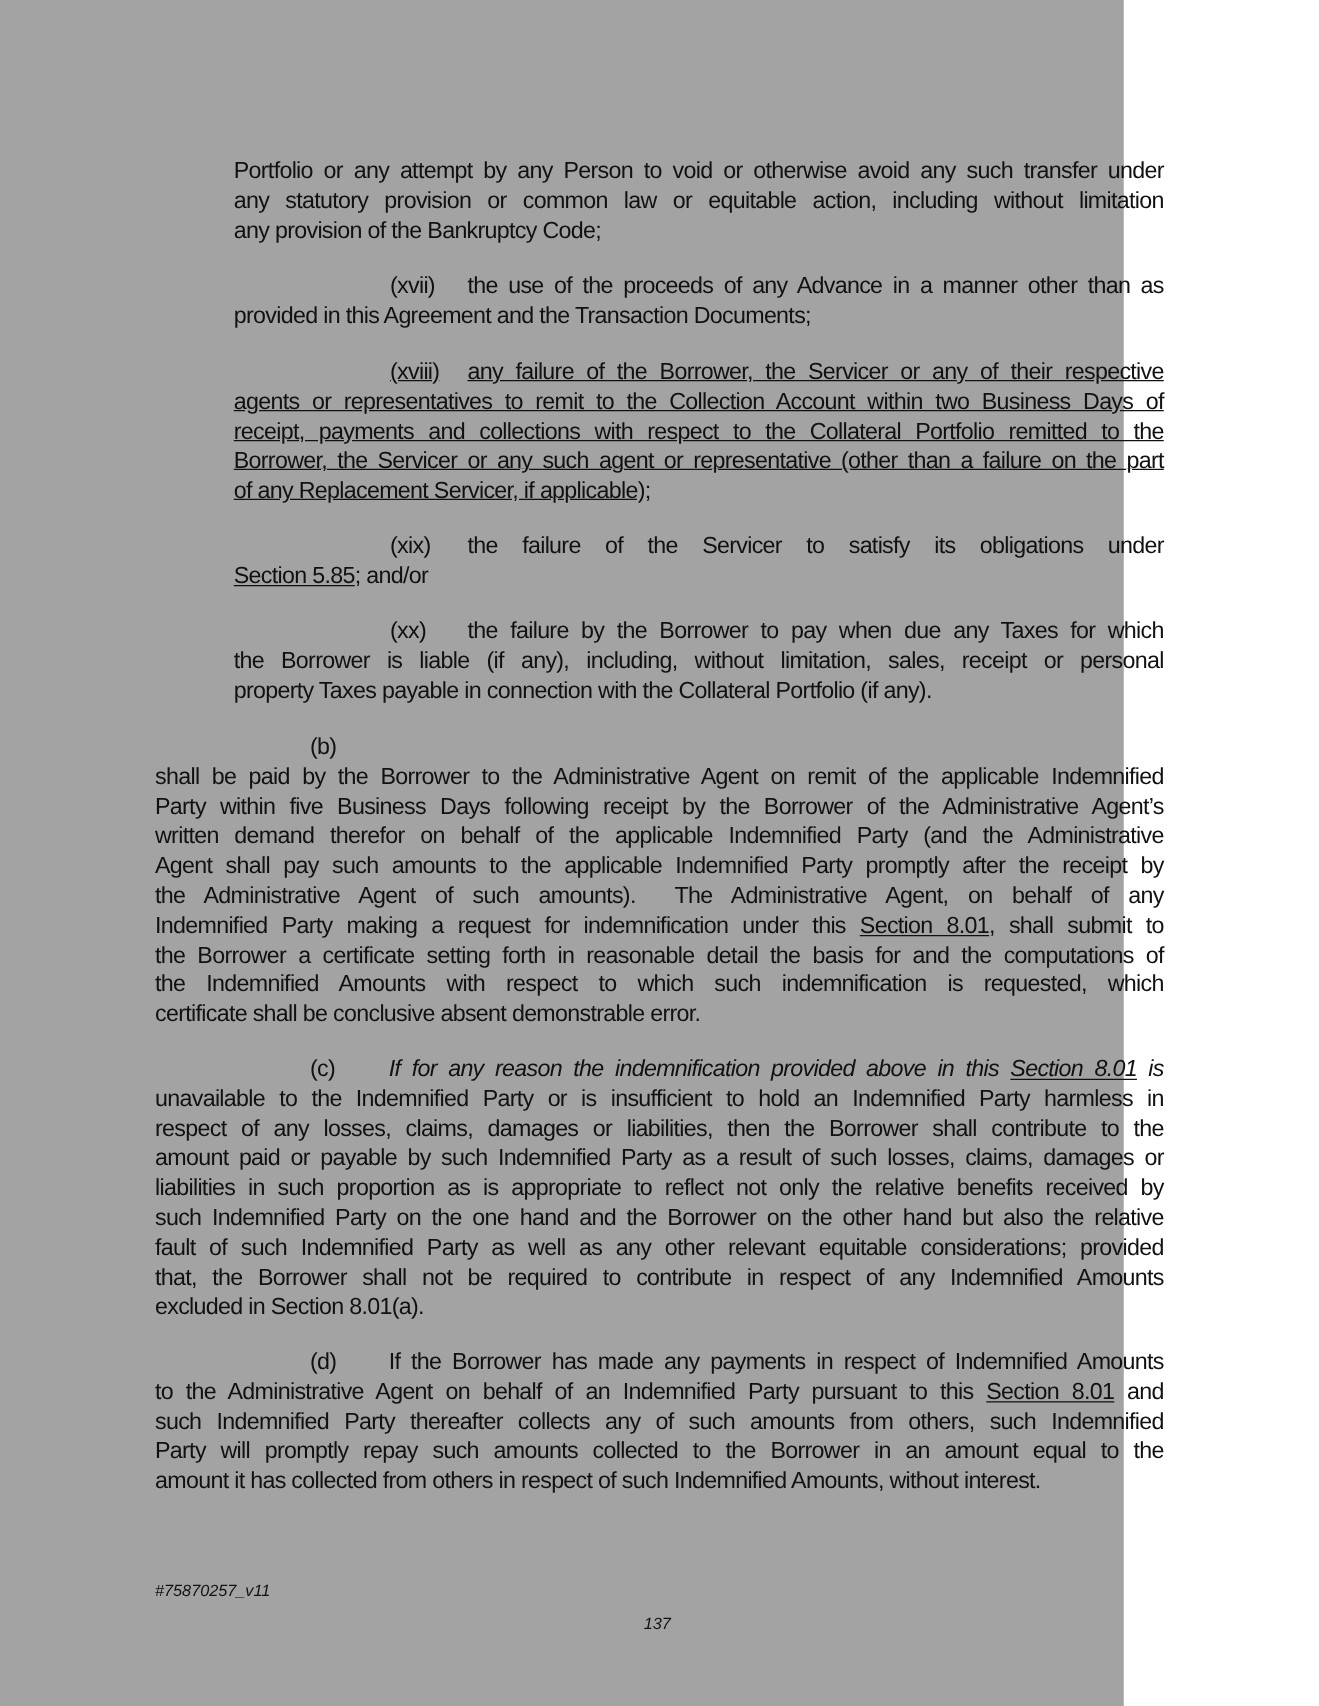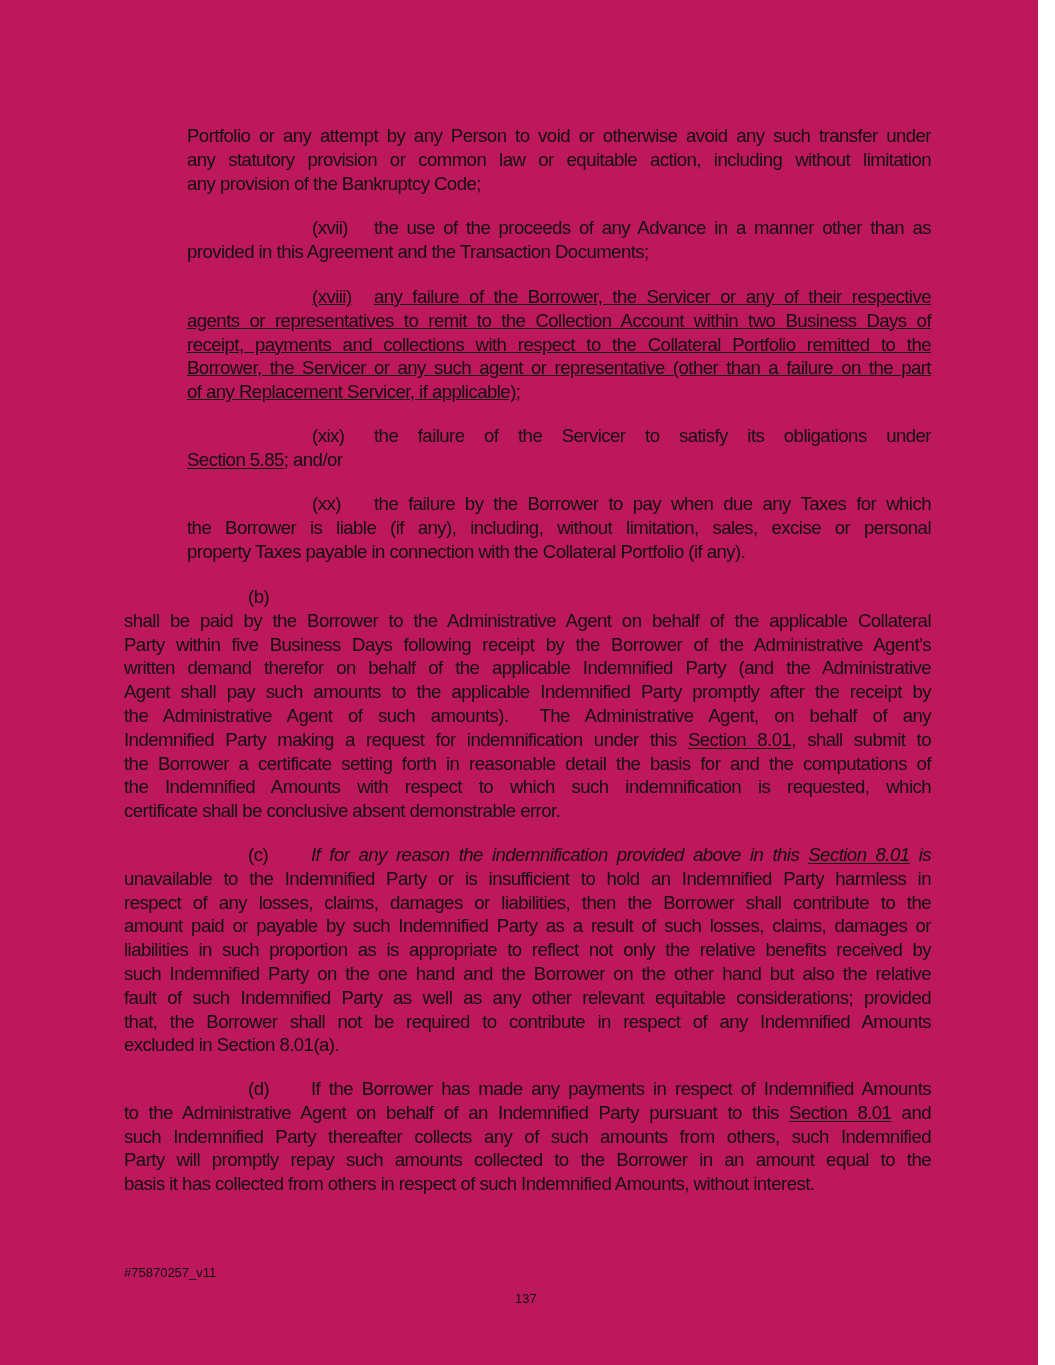--- a/index.html
+++ b/index.html
@@ -1,23 +1,23 @@
 <!DOCTYPE html>
 <html><head>
 <meta charset="utf-8">
 <style>
   html, body { margin: 0; padding: 0; background: #ffffff; }
   body { width: 1055px; height: 1365px; position: relative; overflow: hidden; }
-  .page { position: absolute; left: 0; top: 0; width: 1038px; height: 1365px; background: #be185d; }
+  .page { position: absolute; left: 0; top: 0; width: 899px; height: 1365px; background: #a3a3a3; }
   .para { position: absolute; font-family: "Liberation Sans", sans-serif; font-size: 18.6px; color: #111; letter-spacing: -0.55px; }
   .line { position: relative; height: 23.8px; line-height: 23.8px; white-space: nowrap; text-align: justify; text-align-last: justify; overflow: visible; }
   .line.last { text-align-last: left; }
   .u { text-decoration: underline; text-underline-offset: 2px; }
   .num { display: inline-block; }
-  .footer { position: absolute; font-family: "Liberation Sans", sans-serif; font-size: 13px; color: #111; }
+  .footer { position: absolute; font-family: "Liberation Sans", sans-serif; font-size: 13px; color: #111; font-style: italic; }
 </style>
 </head>
 <body>
 
 <div class="page">
 
   <div class="para" style="left:187px; top:124px; width:744px;">
     <div class="line">Portfolio or any attempt by any Person to void or otherwise avoid any such transfer under</div>
     <div class="line">any statutory provision or common law or equitable action, including without limitation</div>
     <div class="line last">any provision of the Bankruptcy Code;</div>
@@ -52,30 +52,30 @@
     </div>
     <div class="line last"><span class="u">Section 5.85</span><span>; and/or</span></div>
   </div>
 
   <div class="para" style="left:187px; top:492px; width:744px;">
     <div class="line" style="display:flex; text-align:left;">
       <span style="width:125px; flex:none;"></span>
       <span class="num" style="width:62px; flex:none; text-align:left; text-align-last:left;">(xx)</span>
       <span style="flex:1; text-align:justify; text-align-last:justify;">the failure by the Borrower to pay when due any Taxes for which</span>
     </div>
-    <div class="line">the Borrower is liable (if any), including, without limitation, sales, excise or personal</div>
+    <div class="line">the Borrower is liable (if any), including, without limitation, sales, receipt or personal</div>
     <div class="line last">property Taxes payable in connection with the Collateral Portfolio (if any).</div>
   </div>
 
   <div class="para" style="left:124px; top:585px; width:807px;">
     <div class="line" style="display:flex; text-align:left;">
       <span style="width:124px; flex:none;"></span>
       <span class="num" style="width:63px; flex:none; text-align:left; text-align-last:left;">(b)</span>
     </div>
-    <div class="line">shall be paid by the Borrower to the Administrative Agent on behalf of the applicable Collateral</div>
+    <div class="line">shall be paid by the Borrower to the Administrative Agent on remit of the applicable Indemnified</div>
     <div class="line">Party within five Business Days following receipt by the Borrower of the Administrative Agent’s</div>
     <div class="line">written demand therefor on behalf of the applicable Indemnified Party (and the Administrative</div>
     <div class="line">Agent shall pay such amounts to the applicable Indemnified Party promptly after the receipt by</div>
     <div class="line" style="white-space:pre;">the Administrative Agent of such amounts).  The Administrative Agent, on behalf of any</div>
     <div class="line" style="word-spacing: 6.61538px;"><span>Indemnified Party making a request for indemnification under this </span><span class="u">Section 8.01</span><span>, shall submit to</span></div>
     <div class="line">the Borrower a certificate setting forth in reasonable detail the basis for and the computations of</div>
     <div class="line">the Indemnified Amounts with respect to which such indemnification is requested, which</div>
     <div class="line last">certificate shall be conclusive absent demonstrable error.</div>
   </div>
 
@@ -97,19 +97,19 @@
 
   <div class="para" style="left:124px; top:1077px; width:807px;">
     <div class="line" style="display:flex; text-align:left;">
       <span style="width:124px; flex:none;"></span>
       <span class="num" style="width:63px; flex:none; text-align:left; text-align-last:left;">(d)</span>
       <span style="flex:1; text-align:justify; text-align-last:justify;">If the Borrower has made any payments in respect of Indemnified Amounts</span>
     </div>
     <div class="line" style="word-spacing: 5.6px;"><span>to the Administrative Agent on behalf of an Indemnified Party pursuant to this </span><span class="u">Section 8.01</span><span> and</span></div>
     <div class="line">such Indemnified Party thereafter collects any of such amounts from others, such Indemnified</div>
     <div class="line">Party will promptly repay such amounts collected to the Borrower in an amount equal to the</div>
-    <div class="line last">basis it has collected from others in respect of such Indemnified Amounts, without interest.</div>
+    <div class="line last">amount it has collected from others in respect of such Indemnified Amounts, without interest.</div>
   </div>
 
   <div class="footer" style="left:124px; top:1265px;">#75870257_v11</div>
   <div class="footer" style="left:515px; top:1265px;margin-top:26px;">137</div>
 
 </div>
 
 </body></html>

